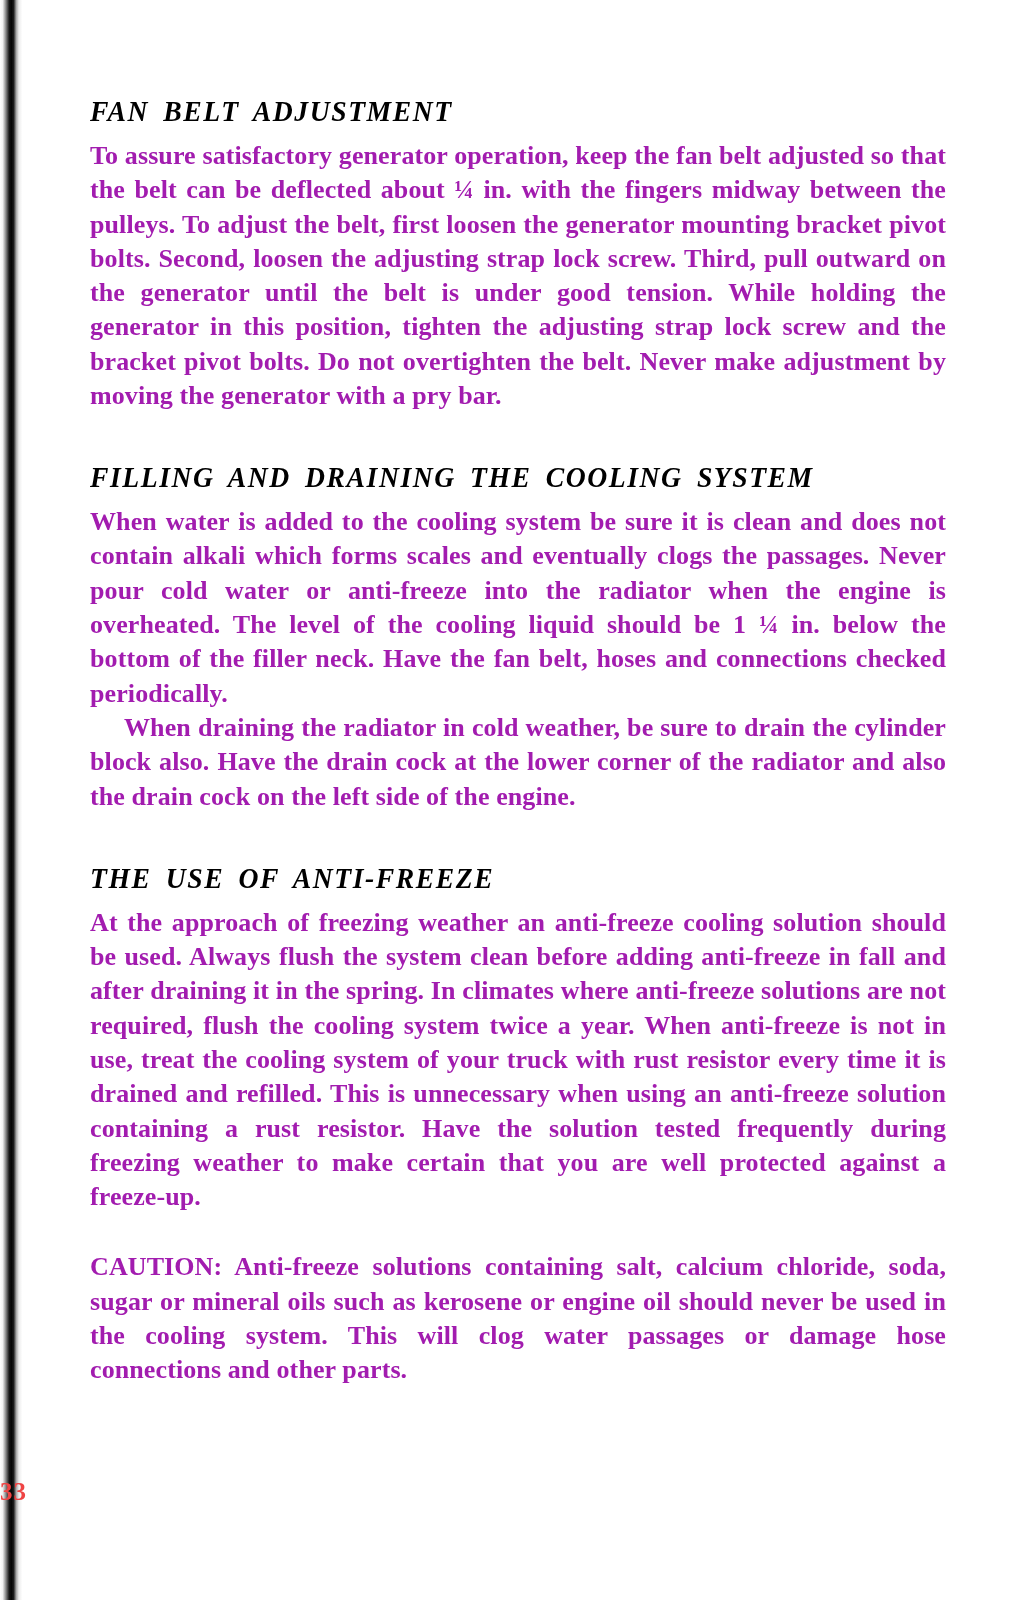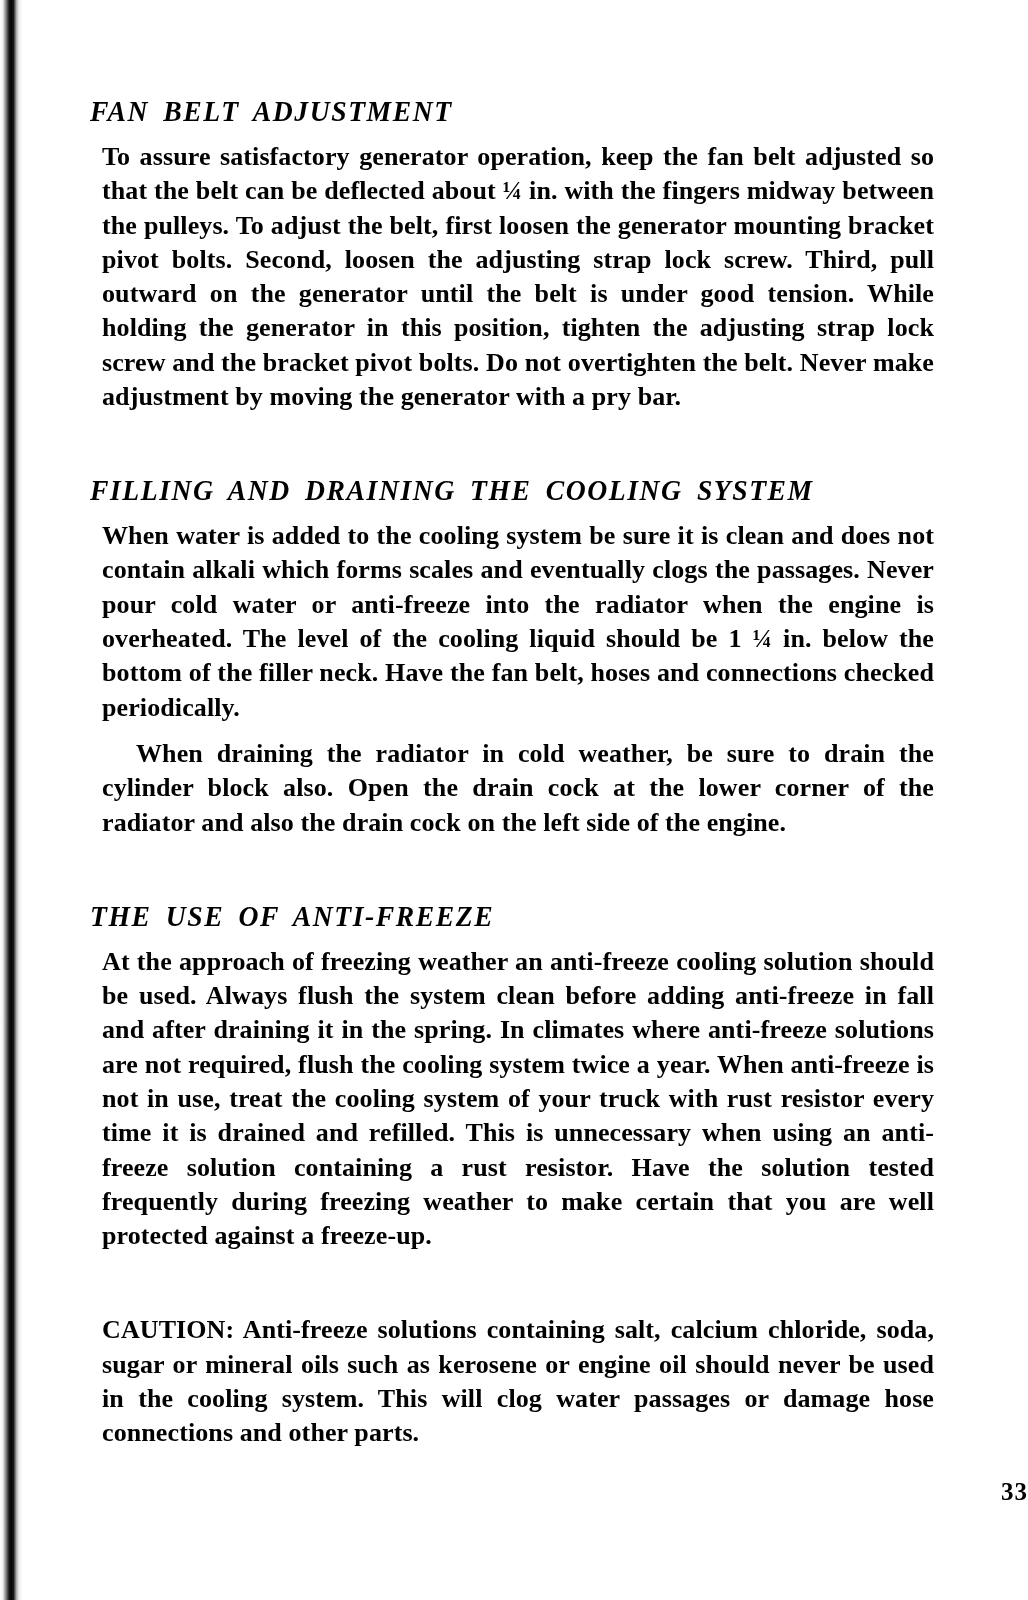--- a/index.html
+++ b/index.html
@@ -67,43 +67,43 @@
     transform: scaleX(0.97);
     transform-origin: left center;
     white-space: nowrap;
   }
 
   .body-text {
     font-size: 26px;
     line-height: 34.3px;
     text-align: justify;
     text-justify: inter-word;
-    margin: 12px;
+    margin: 0;
     font-weight: 600;
     letter-spacing: 0.1px;
-    color: #000000;
+    color: #a21caf;
   }
 
   .body-text.indent {
     text-indent: 34px;
   }
 
   .space-lg { height: 49px; }
   .space-md { height: 36px; }
 
   .page-number {
     position: absolute;
     left: 0;
     right: 0;
     top: 1478px;
-    text-align: right;
+    text-align: left;
     font-size: 25px;
     font-weight: 600;
     letter-spacing: 1px;
-    color: #000000;
+    color: #ef4444;
   }
 </style>
 </head>
 <body>
 
 <div class="page">
 
   <div class="binding-edge"></div>
   <div class="paper-grain"></div>
 
@@ -112,21 +112,21 @@
     <div class="section">
       <h2 class="section-heading">FAN BELT ADJUSTMENT</h2>
       <p class="body-text">To assure satisfactory generator operation, keep the fan belt adjusted so that the belt can be deflected about ¼ in. with the fingers midway between the pulleys. To adjust the belt, first loosen the generator mounting bracket pivot bolts. Second, loosen the adjusting strap lock screw. Third, pull outward on the generator until the belt is under good tension. While holding the generator in this position, tighten the adjusting strap lock screw and the bracket pivot bolts. Do not overtighten the belt. Never make adjustment by moving the generator with a pry bar.</p>
     </div>
 
     <div class="space-lg"></div>
 
     <div class="section">
       <h2 class="section-heading">FILLING AND DRAINING THE COOLING SYSTEM</h2>
       <p class="body-text">When water is added to the cooling system be sure it is clean and does not contain alkali which forms scales and eventually clogs the passages. Never pour cold water or anti-freeze into the radiator when the engine is overheated. The level of the cooling liquid should be 1 ¼ in. below the bottom of the filler neck. Have the fan belt, hoses and connections checked periodically.</p>
-      <p class="body-text indent">When draining the radiator in cold weather, be sure to drain the cylinder block also. Open the drain cock at the lower corner of the radiator and also the drain cock on the left side of the engine.</p>
+      <p class="body-text indent">When draining the radiator in cold weather, be sure to drain the cylinder block also. Have the drain cock at the lower corner of the radiator and also the drain cock on the left side of the engine.</p>
     </div>
 
     <div class="space-lg"></div>
 
     <div class="section">
       <h2 class="section-heading">THE USE OF ANTI-FREEZE</h2>
       <p class="body-text">At the approach of freezing weather an anti-freeze cooling solution should be used. Always flush the system clean before adding anti-freeze in fall and after draining it in the spring. In climates where anti-freeze solutions are not required, flush the cooling system twice a year. When anti-freeze is not in use, treat the cooling system of your truck with rust resistor every time it is drained and refilled. This is unnecessary when using an anti-freeze solution containing a rust resistor. Have the solution tested frequently during freezing weather to make certain that you are well protected against a freeze-up.</p>
       <div class="space-md"></div>
       <p class="body-text">CAUTION: Anti-freeze solutions containing salt, calcium chloride, soda, sugar or mineral oils such as kerosene or engine oil should never be used in the cooling system. This will clog water passages or damage hose connections and other parts.</p>
     </div>

